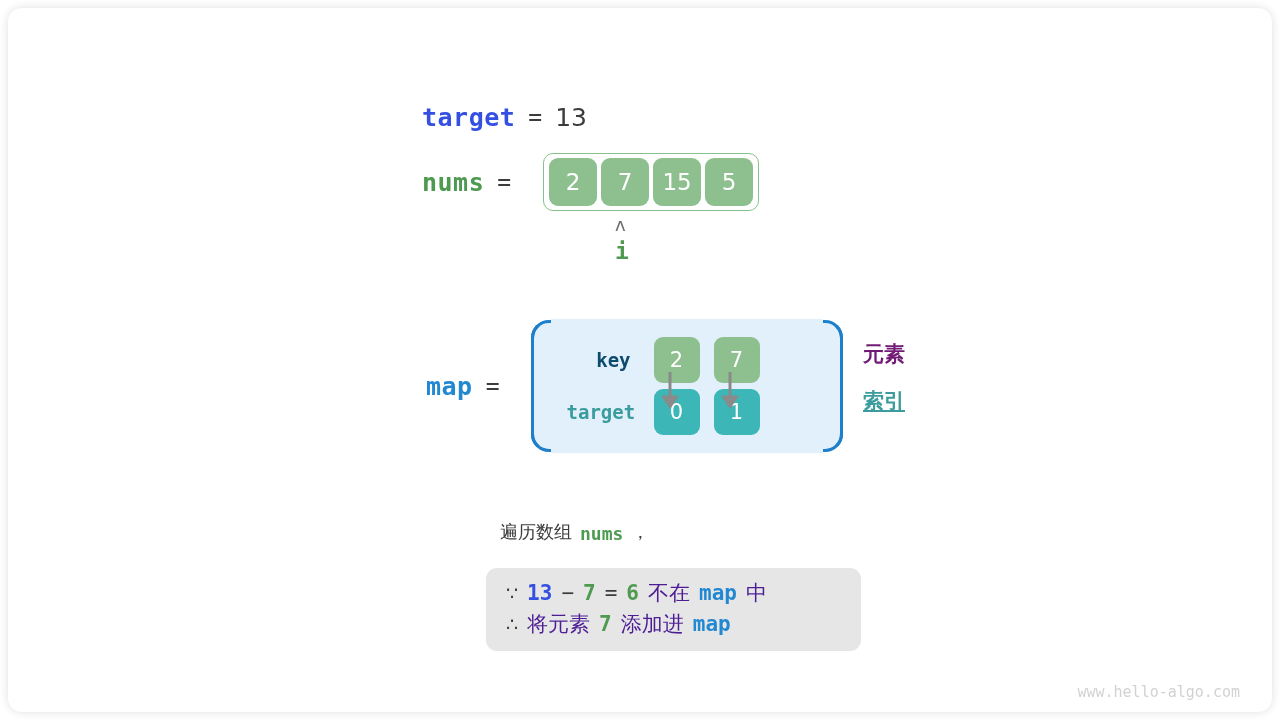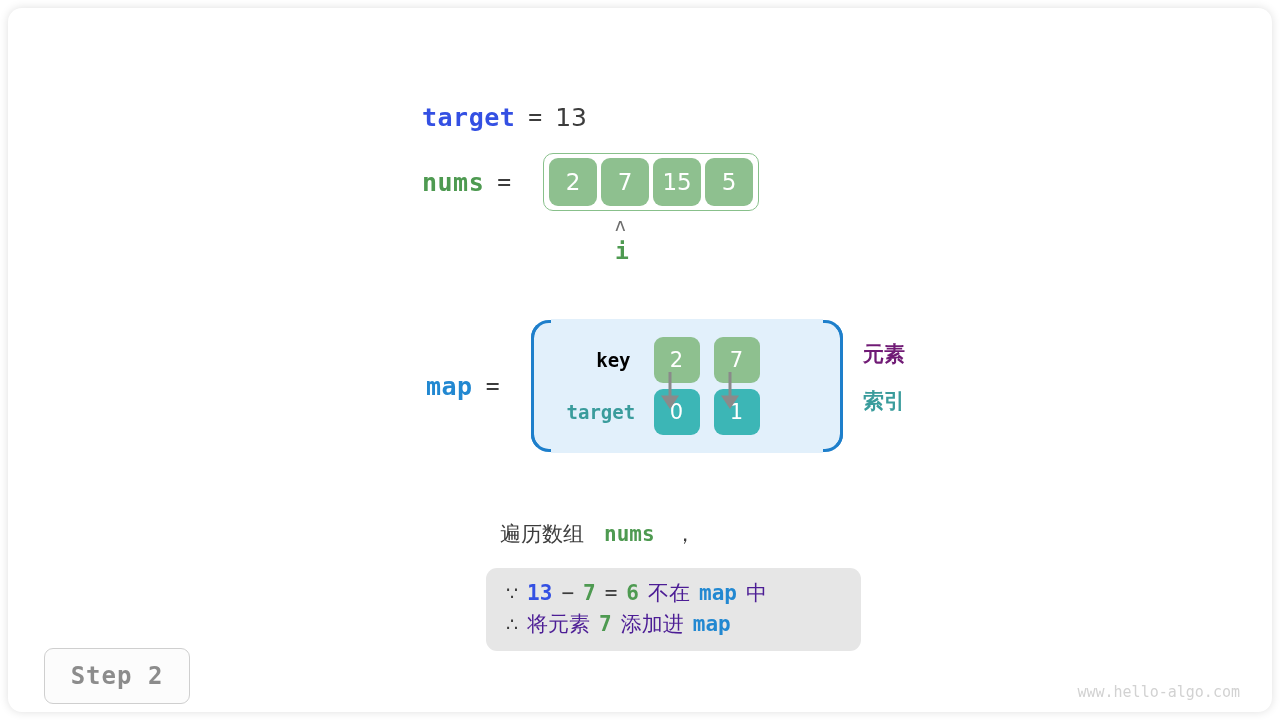--- a/index.html
+++ b/index.html
@@ -233,21 +233,21 @@
     row-gap: 0px;
     align-items: center;
   }
   .map-rowlabel {
     font-family: "DejaVu Sans Mono", monospace;
     font-weight: bold;
     font-size: 19px;
     text-align: right;
     padding-right: 16px;
   }
-  .map-rowlabel.key   { color: #000000; }
+  .map-rowlabel.key   { color: #0c4a6e; }
   .map-rowlabel.value { color: #3a9c9c; }
 
   .map-cellwrap {
     display: flex;
     align-items: center;
     justify-content: center;
   }
   .map-cell {
     width: 46px;
     height: 46px;
@@ -277,33 +277,33 @@
     flex-direction: column;
     gap: 26px;
   }
   .legend-item {
     font-family: "DejaVu Sans", sans-serif;
     font-weight: bold;
     font-size: 21px;
     line-height: 1;
   }
   .legend-item.element { color: #701a75; }
-  .legend-item.index   { color: #3a9c9c; }
+  .legend-item.index   { color: #3a9c9c; text-decoration: underline; }
 
   
   #caption {
     position: absolute;
     left: 492px;
     top: 512px;
     font-family: "DejaVu Sans", sans-serif;
-    font-size: 21px;
-    color: #3c3c3c;
-    display: flex;
-    align-items: center;
-    gap: 20px;
+    font-size: 18px;
+    color: #3c3c3c;
+    display: flex;
+    align-items: flex-end;
+    gap: 8px;
     white-space: nowrap;
   }
   #caption .kw {
     font-family: "DejaVu Sans Mono", monospace;
     font-weight: bold;
     color: #4e9a51;
   }
 
   
   #note-box {
@@ -457,18 +457,17 @@
       </div>
       <div class="note-line">
         <span class="sym">∴</span>
         <span class="tok-plain">将元素</span>
         <span class="tok-green">7</span>
         <span class="tok-plain">添加进</span>
         <span class="tok-lblue">map</span>
       </div>
     </div>
 
-    <div id="step-badge">Step 2</div>
 
     <div id="watermark">www.hello-algo.com</div>
 
   </div>
 </div>
 
 </body></html>

